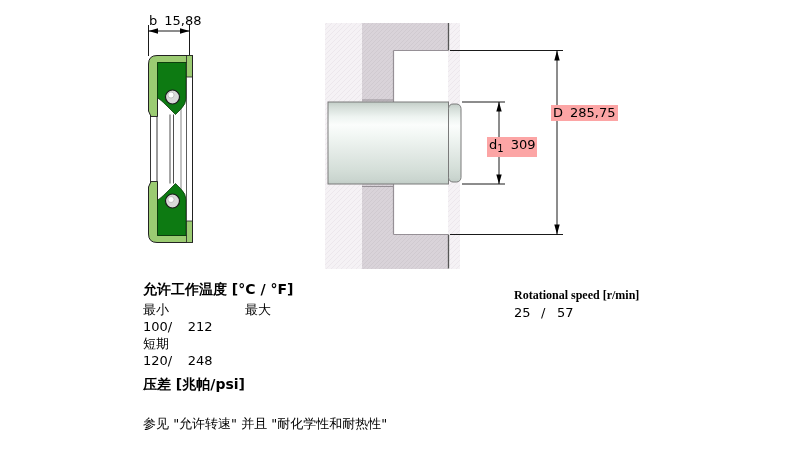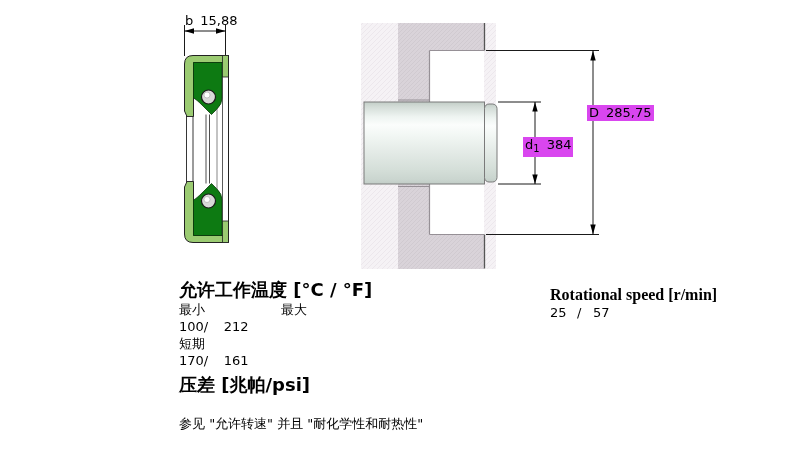--- a/index.html
+++ b/index.html
@@ -1,26 +1,26 @@
 <!DOCTYPE html>
 <html><head>
 <meta charset="utf-8">
 <style>
   html,body{margin:0;padding:0;background:#fff;}
   .page{position:relative;width:708px;height:450px;background:#fff;overflow:hidden;
-        font-family:"DejaVu Sans","Liberation Sans",sans-serif;color:#000;margin-left:36px;}
+        font-family:"DejaVu Sans","Liberation Sans",sans-serif;color:#000;}
   svg{position:absolute;left:0;top:0;}
   .lbl{position:absolute;font-size:13px;white-space:nowrap;line-height:16px;}
-  .dimlbl{background:#d946ef;padding:0 2px;}
+  .dimlbl{background:#fca5a5;padding:0 2px;}
   .gap{display:inline-block;width:7px;}
   sub.d1{font-size:10px;vertical-align:-3px;}
   
   .block{position:absolute;font-size:13px;line-height:17px;}
-  .hdr-cjk{font-weight:bold;font-size:18px;margin:0 0 3px 0;}
-  .hdr-en{font-family:"Liberation Serif","DejaVu Serif",serif;font-weight:bold;font-size:16px;line-height:16.5px;margin:0;}
+  .hdr-cjk{font-weight:bold;font-size:14px;margin:0 0 3px 0;}
+  .hdr-en{font-family:"Liberation Serif","DejaVu Serif",serif;font-weight:bold;font-size:12px;line-height:16.5px;margin:0;}
   .val{line-height:16.5px;margin:1px 0 2px 0;}
   .tgrid{display:grid;grid-template-columns:102px auto;}
   .w33{display:inline-block;min-width:33px;}
   .w30{display:inline-block;min-width:30px;}
   .w27{display:inline-block;min-width:27px;}
   .w18{display:inline-block;min-width:18px;}
   .w20{display:inline-block;min-width:20px;}
   .w16{display:inline-block;min-width:16px;}
   .w13{display:inline-block;min-width:13px;}
   .footnote{position:absolute;font-size:13px;}
@@ -105,36 +105,36 @@
 
   <div class="lbl" style="left:149px;top:13px;">
     <span>b</span><span class="gap"></span><span>15,88</span>
   </div>
 
   <div class="lbl dimlbl" style="left:551px;top:105px;">
     <span>D</span><span class="gap"></span><span>285,75</span>
   </div>
 
   <div class="lbl dimlbl" style="left:487px;top:137px;">
-    <span>d</span><sub class="d1">1</sub><span class="gap"></span><span>384</span>
+    <span>d</span><sub class="d1">1</sub><span class="gap"></span><span>309</span>
   </div>
 
   <div class="block" style="left:143px;top:281px;">
     <p class="hdr-cjk">允许工作温度 [°C / °F]</p>
     <div class="tgrid">
       <div>最小</div>
       <div>最大</div>
       <div>
         <span class="w18">100</span><span class="w20">/</span><span>212</span>
       </div>
       <div></div>
       <div>短期</div>
       <div></div>
       <div>
-        <span class="w18">170</span><span class="w20">/</span><span>161</span>
+        <span class="w18">120</span><span class="w20">/</span><span>248</span>
       </div>
     </div>
   </div>
 
   <div class="block" style="left:143px;top:376px;">
     <p class="hdr-cjk">压差 [兆帕/psi]</p>
   </div>
 
   <div class="footnote" style="left:143px;top:415px;">参见 "允许转速" 并且 "耐化学性和耐热性"</div>
 

